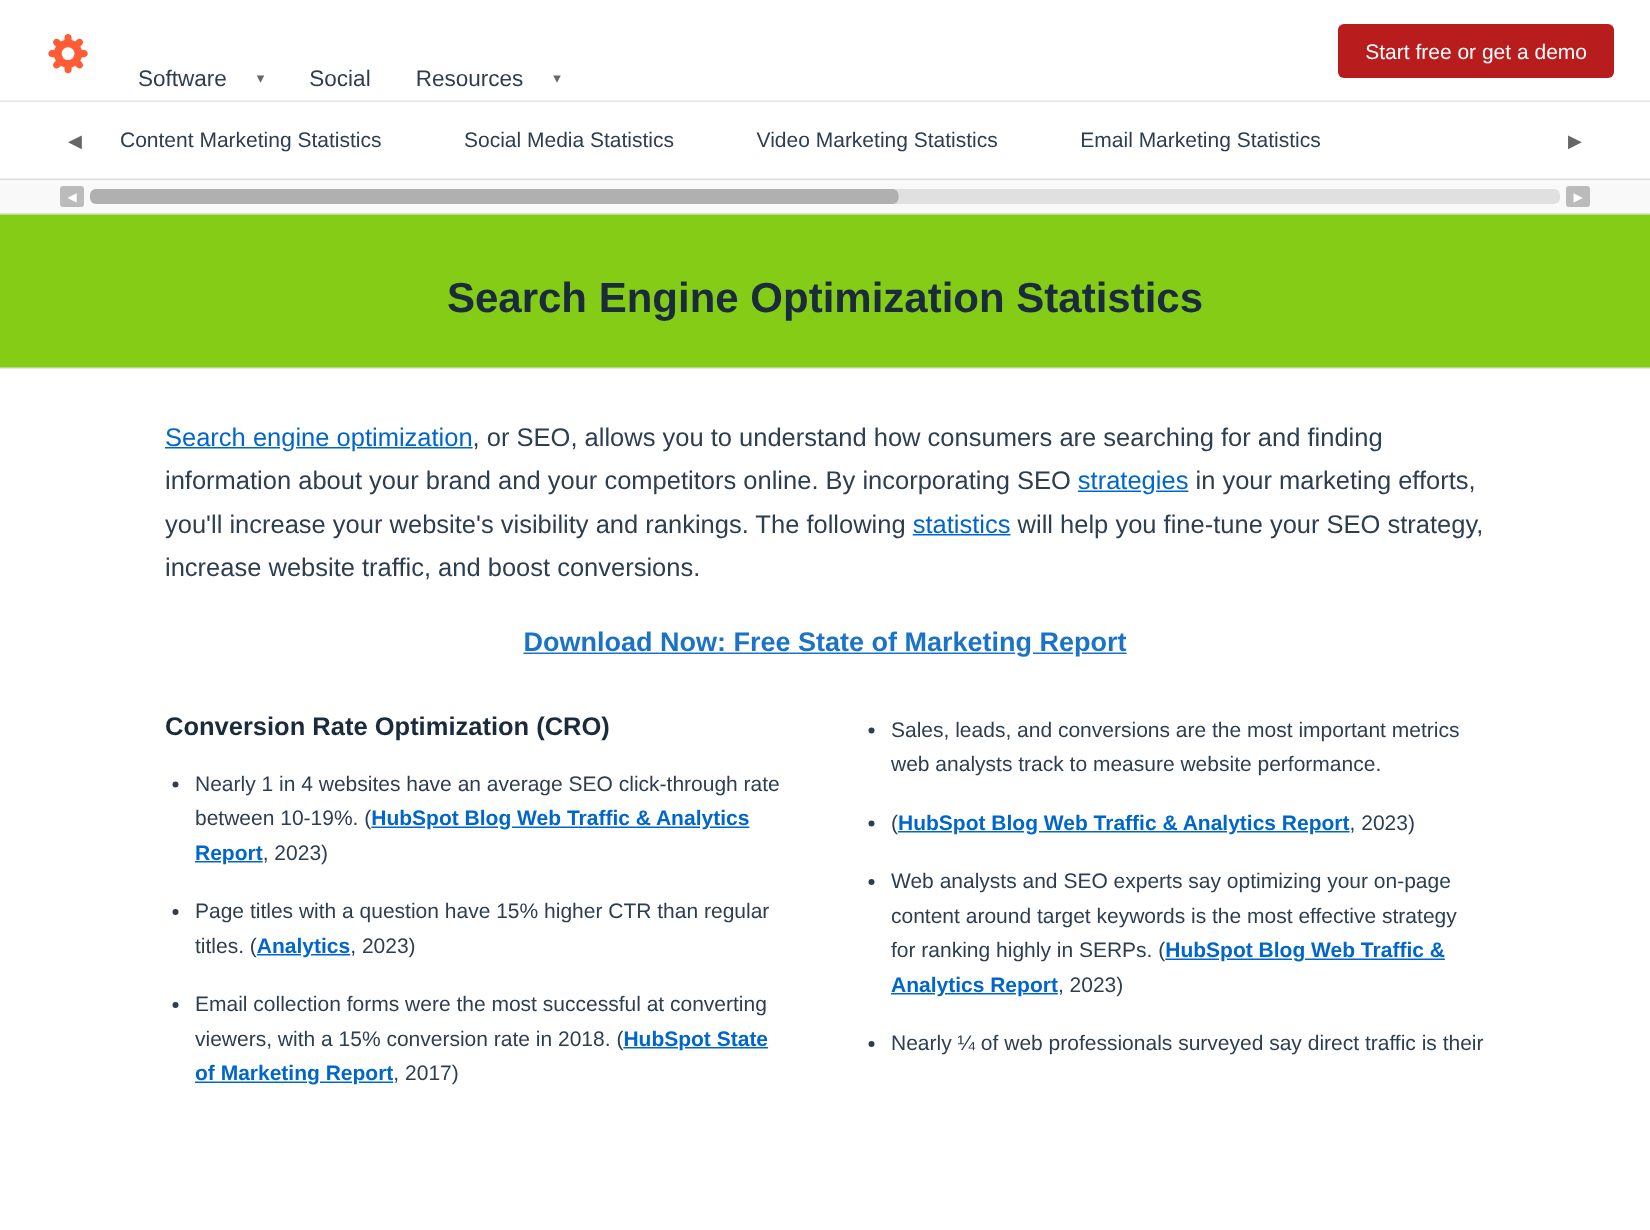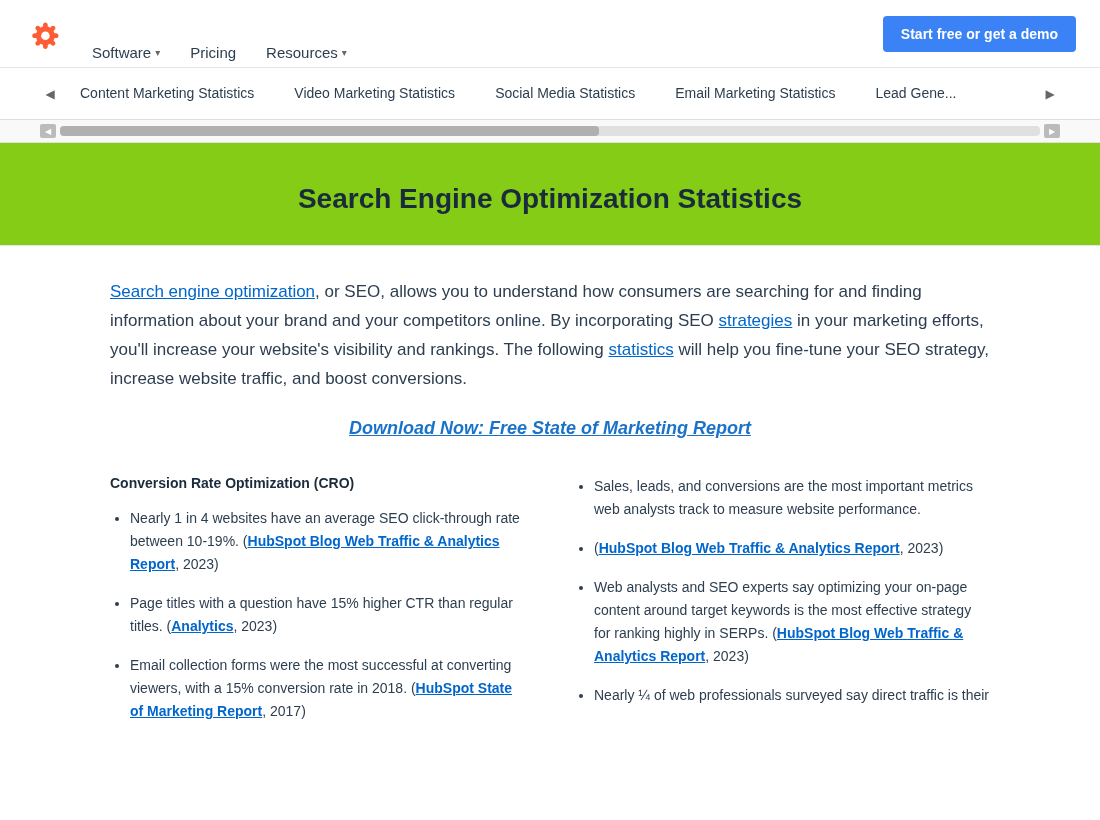--- a/index.html
+++ b/index.html
@@ -22,61 +22,61 @@
     }
     .nav-links {
       display: flex;
       align-items: center;
       gap: 6px;
       flex: 1;
     }
     .nav-item {
       display: flex;
       align-items: center;
-      gap: 4px;
+      gap: 20px;
       padding: 8px 12px;
       font-size: 15px;
       font-weight: 500;
       color: #2d3e50;
       cursor: pointer;
       border-radius: 4px;
       text-decoration: none;
       margin-top: 37px;
     }
     .nav-chevron {
       font-size: 10px;
       color: #666;
     }
     .nav-cta {
-      background: #3b82f6;
+      background: #b91c1c;
       color: #fff;
       border: none;
       border-radius: 4px;
       padding: 10px 18px;
       font-size: 14px;
-      font-weight: 700;
+      font-weight: 400;
       cursor: pointer;
       white-space: nowrap;
     }
 
     
     .secondary-nav {
       display: flex;
       align-items: center;
       padding: 0 40px;
       height: 52px;
       border-bottom: 1px solid #ddd;
       background: #fff;
       overflow: hidden;
       position: relative;
     }
     .secondary-nav-scroll {
       display: flex;
       align-items: center;
-      gap: 0;
+      gap: 15px;
       overflow: hidden;
       flex: 1;
     }
     .sec-nav-item {
       padding: 0 20px;
       font-size: 14px;
       font-weight: 500;
       color: #2d3e50;
       white-space: nowrap;
       cursor: pointer;
@@ -173,33 +173,32 @@
     .cta-link-row {
       text-align: center;
       margin-bottom: 36px;
     }
     .cta-link {
       font-size: 18px;
       font-weight: 600;
       color: #1a73c8;
       text-decoration: underline;
       cursor: pointer;
-      font-style: italic;
     }
 
     
     .two-col {
       display: grid;
       grid-template-columns: 1fr 1fr;
       gap: 48px;
       margin-top: 20px;
     }
     .col-section {}
     .col-title {
-      font-size: 14px;
+      font-size: 17px;
       font-weight: 700;
       color: #1a2b3c;
       margin-bottom: 16px;
     }
     .stat-list {
       list-style: disc;
       padding-left: 20px;
     }
     .stat-list li {
       font-size: 14px;
@@ -234,48 +233,45 @@
       </g>
     </svg>
   </div>
 
   <div class="nav-links">
     <a class="nav-item">
       <span>Software</span>
       <span class="nav-chevron">▾</span>
     </a>
     <a class="nav-item">
-      <span>Pricing</span>
+      <span>Social</span>
     </a>
     <a class="nav-item">
       <span>Resources</span>
       <span class="nav-chevron">▾</span>
     </a>
   </div>
 
   <button class="nav-cta">Start free or get a demo</button>
 </nav>
 
 <div class="secondary-nav">
   <div class="scroll-arrow">◀</div>
   <div class="secondary-nav-scroll">
     <div class="sec-nav-item">
       <span>Content Marketing Statistics</span>
     </div>
     <div class="sec-nav-item">
+      <span>Social Media Statistics</span>
+    </div>
+    <div class="sec-nav-item">
       <span>Video Marketing Statistics</span>
-    </div>
-    <div class="sec-nav-item">
-      <span>Social Media Statistics</span>
     </div>
     <div class="sec-nav-item">
       <span>Email Marketing Statistics</span>
-    </div>
-    <div class="sec-nav-item">
-      <span>Lead Gene...</span>
     </div>
   </div>
   <div class="scroll-arrow">▶</div>
 </div>
 
 <div class="scrollbar-row">
   <div class="scrollbar-arrow">◀</div>
   <div class="scrollbar-track">
     <div class="scrollbar-thumb"></div>
   </div>

